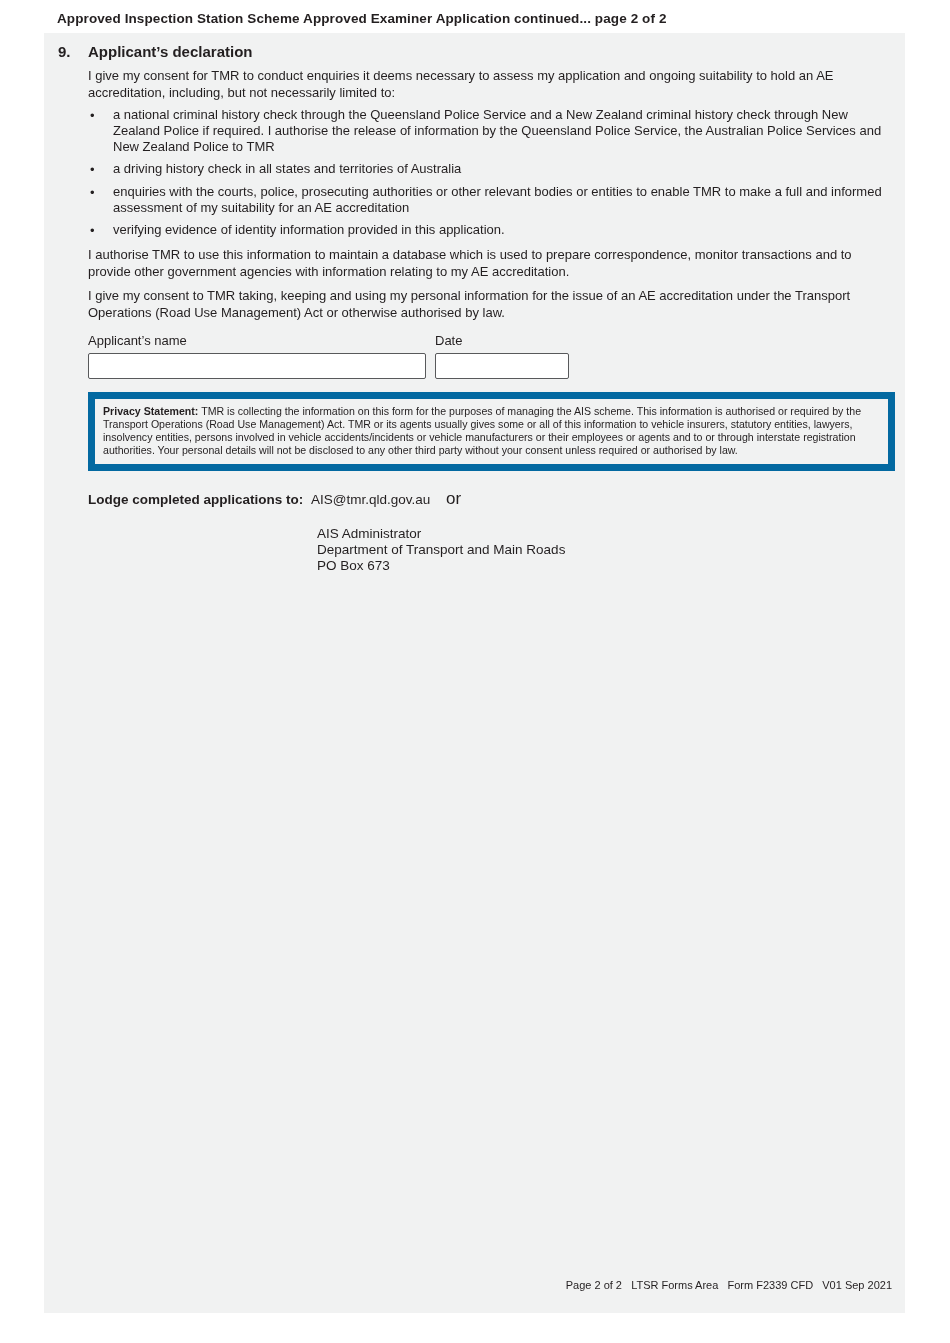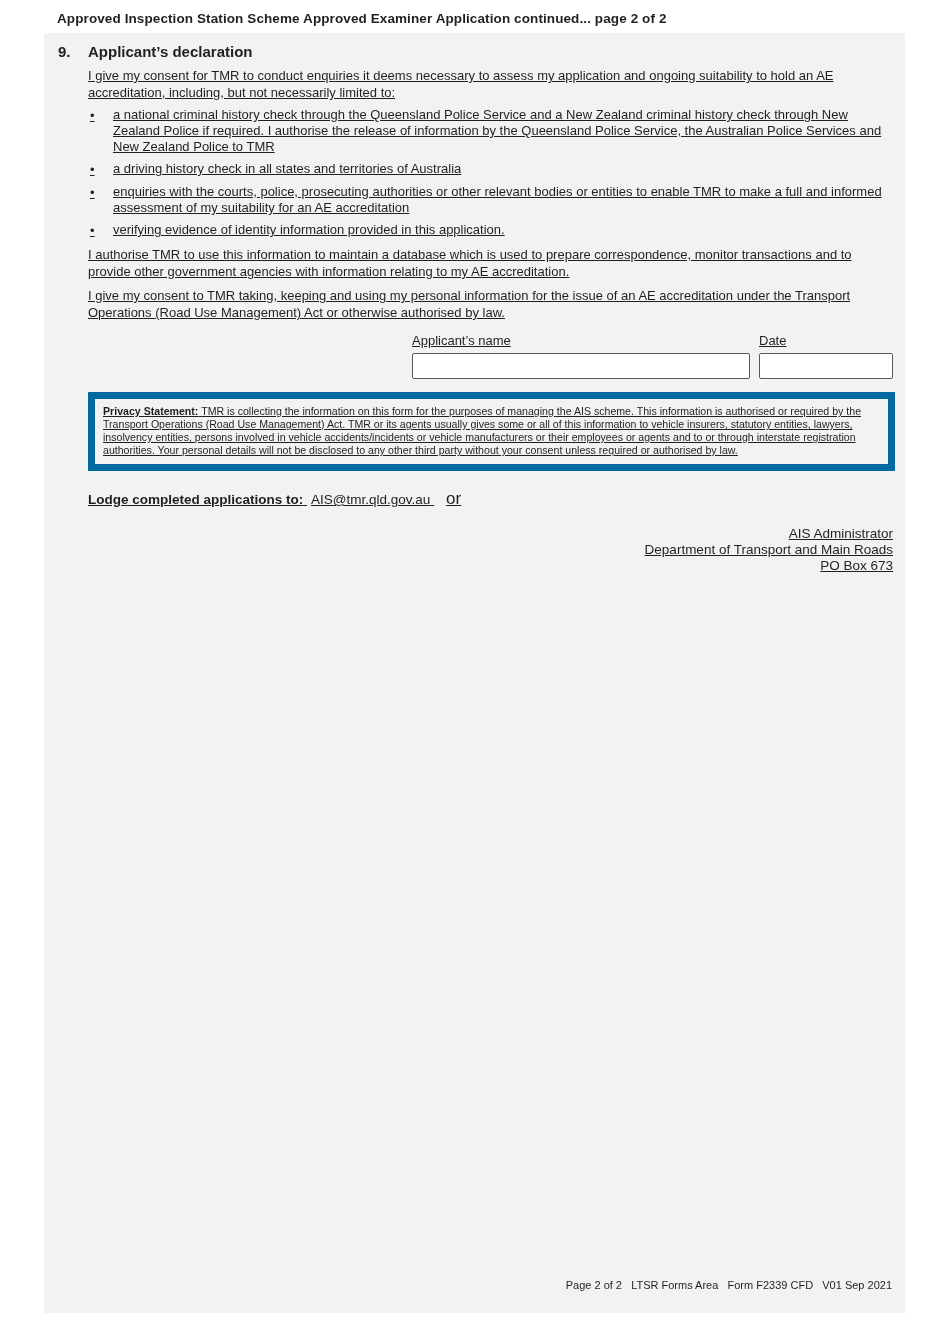--- a/index.html
+++ b/index.html
@@ -18,27 +18,27 @@
   }
   .section {
     position:absolute; left:44px; top:33px;
     width:861px; height:1280px;
     background:#f1f2f2;
   }
   .section-inner { padding:10px 14px 0 14px; }
   .sec-head { display:flex; align-items:baseline; }
   .sec-num { width:30px; font-size:15px; font-weight:700; }
   .sec-title { font-size:15px; font-weight:700; }
-  .content { margin-left:30px; width:805px;text-decoration:underline; }
+  .content { margin-left:30px; width:805px; }
   .para { font-size:13px; line-height:17px; margin-top:7px; }
   .bullets { margin-top:6px; }
   .bullet-row { display:flex; margin-top:6px; padding-left:2px; }
   .dot { width:23px; flex:0 0 23px; font-size:13px; line-height:17px; }
   .btext { flex:1; font-size:13px; line-height:16px; }
-  .fields { display:flex; margin-top:12px;justify-content:flex-end; }
+  .fields { display:flex; margin-top:12px; }
   .field { display:flex; flex-direction:column; }
   .field label { font-size:13px; margin-bottom:5px; }
   .field input {
     border:1px solid #58595b; border-radius:2px;
     background:#ffffff; height:26px;
     font-family:"Liberation Sans", sans-serif; font-size:13px;
     padding:0 6px;
   }
   .field-name { width:338px; }
   .field-signature { width:316px; margin-left:10px; }
@@ -50,21 +50,21 @@
     background:#f1f2f2;
     padding:6px 8px 7px 8px;
     font-size:10.6px; line-height:13px;
   }
   .pb-label { font-weight:700; }
   .lodge-line { margin-top:18px; font-size:13.5px; }
   .lodge-label { font-weight:700;text-align:right; }
   .lodge-email { margin-left:4px; }
   .lodge-or { margin-left:12px; font-size:17px; }
   .address { margin-top:17px; margin-left:229px; font-size:13.5px; line-height:16px; }
-  .address div { white-space:pre-wrap;text-align:right; }
+  .address div { white-space:pre-wrap; }
   .footer {
     position:absolute; right:13px; bottom:22px;
     font-size:11px; color:#231f20; white-space:pre;
   }
 </style>
 </head>
 <body>
 
 <div class="page">
 

